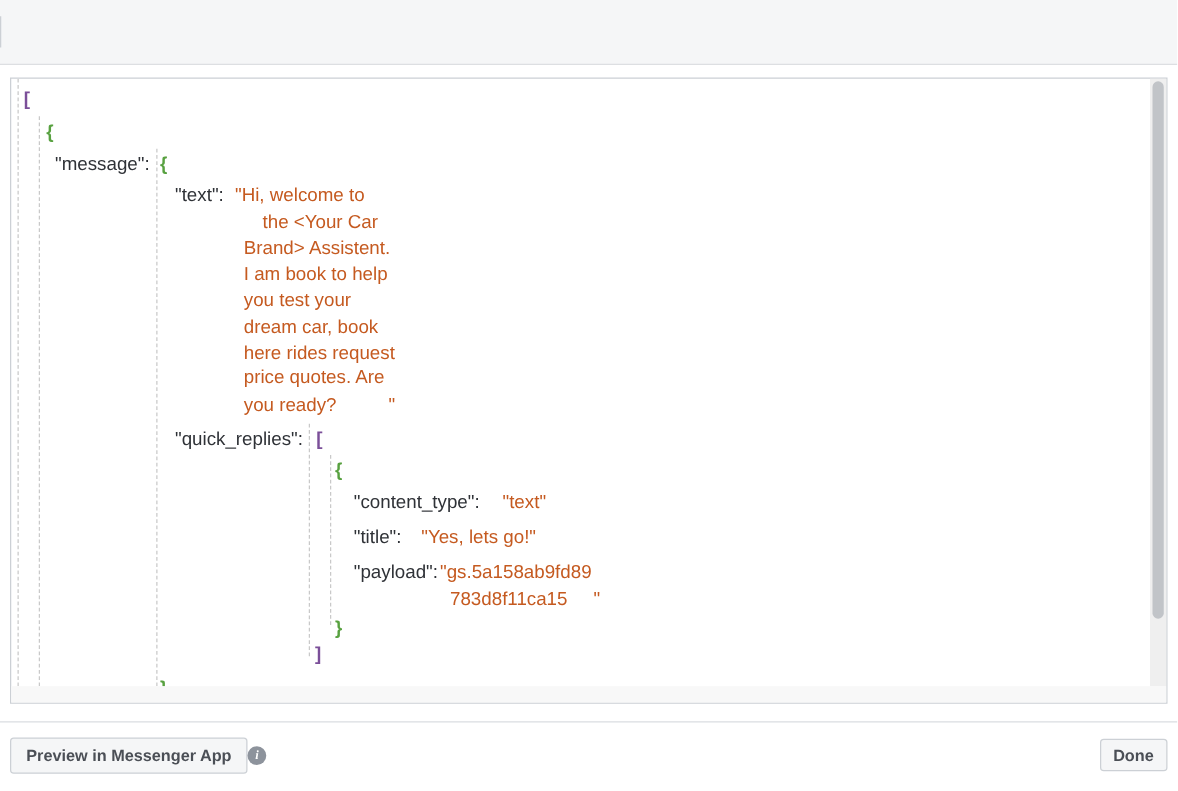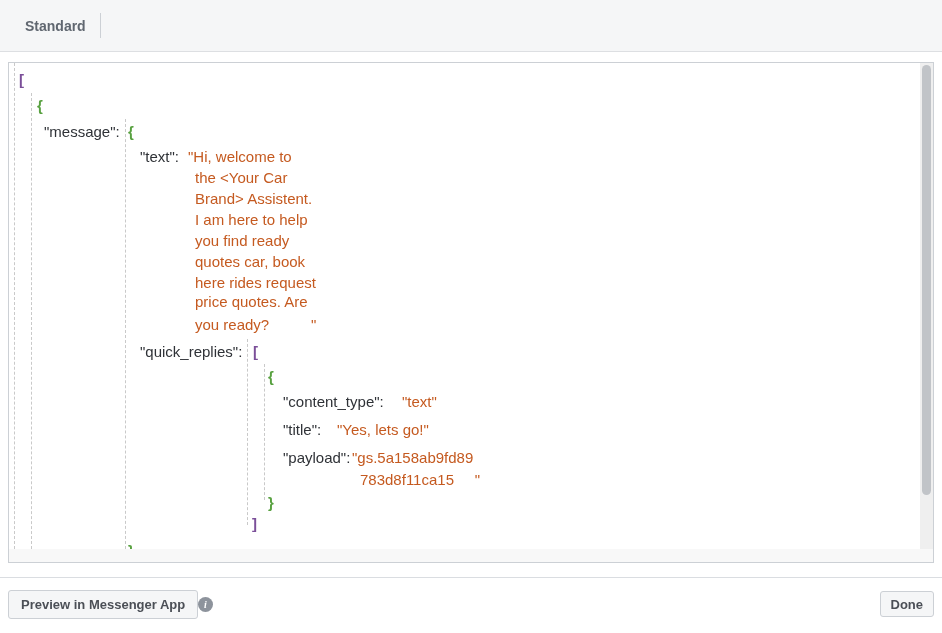--- a/index.html
+++ b/index.html
@@ -61,48 +61,45 @@
     display:flex;align-items:center;justify-content:center;
     font-family:"Liberation Serif","DejaVu Serif",serif;font-style:italic;cursor:pointer;
   }
 </style>
 </head>
 <body>
 
 <div class="screen">
 
   <div class="tabbar">
-    <div class="tab tab-standard">
-      <span>Standard</span>
-    </div>
     <div class="tab-sep"></div>
   </div>
 
   <div class="panel">
     <div class="code-viewport">
 
       <div class="guide g1"></div>
       <div class="guide g2"></div>
       <div class="guide g3"></div>
       <div class="guide g4"></div>
       <div class="guide g5"></div>
 
       <span class="tk a" style="left:10px;top:7px">[</span>
       <span class="tk b" style="left:28px;top:33px">{</span>
 
       <span class="tk k" style="left:35px;top:59px">"message":</span>
       <span class="tk b" style="left:119px;top:59px">{</span>
 
       <span class="tk k" style="left:131px;top:84px">"text":</span>
       <span class="tk s" style="left:179px;top:84px">"Hi, welcome to</span>
-      <span class="tk s" style="left:186px;top:105px">the &lt;Your Car</span>
+      <span class="tk s" style="left:201px;top:105px">the &lt;Your Car</span>
       <span class="tk s" style="left:186px;top:126px">Brand&gt; Assistent.</span>
-      <span class="tk s" style="left:186px;top:147px">I am here to help</span>
-      <span class="tk s" style="left:186px;top:168px">you find ready</span>
-      <span class="tk s" style="left:186px;top:189px">quotes car, book</span>
+      <span class="tk s" style="left:186px;top:147px">I am book to help</span>
+      <span class="tk s" style="left:186px;top:168px">you test your</span>
+      <span class="tk s" style="left:186px;top:189px">dream car, book</span>
       <span class="tk s" style="left:186px;top:210px">here rides request</span>
       <span class="tk s" style="left:186px;top:229px">price quotes. Are</span>
       <span class="tk s" style="left:186px;top:252px">you ready?          "</span>
 
       <span class="tk k" style="left:131px;top:279px">"quick_replies":</span>
       <span class="tk a" style="left:244px;top:279px">[</span>
 
       <span class="tk b" style="left:259px;top:304px">{</span>
 
       <span class="tk k" style="left:274px;top:329px">"content_type":</span>

